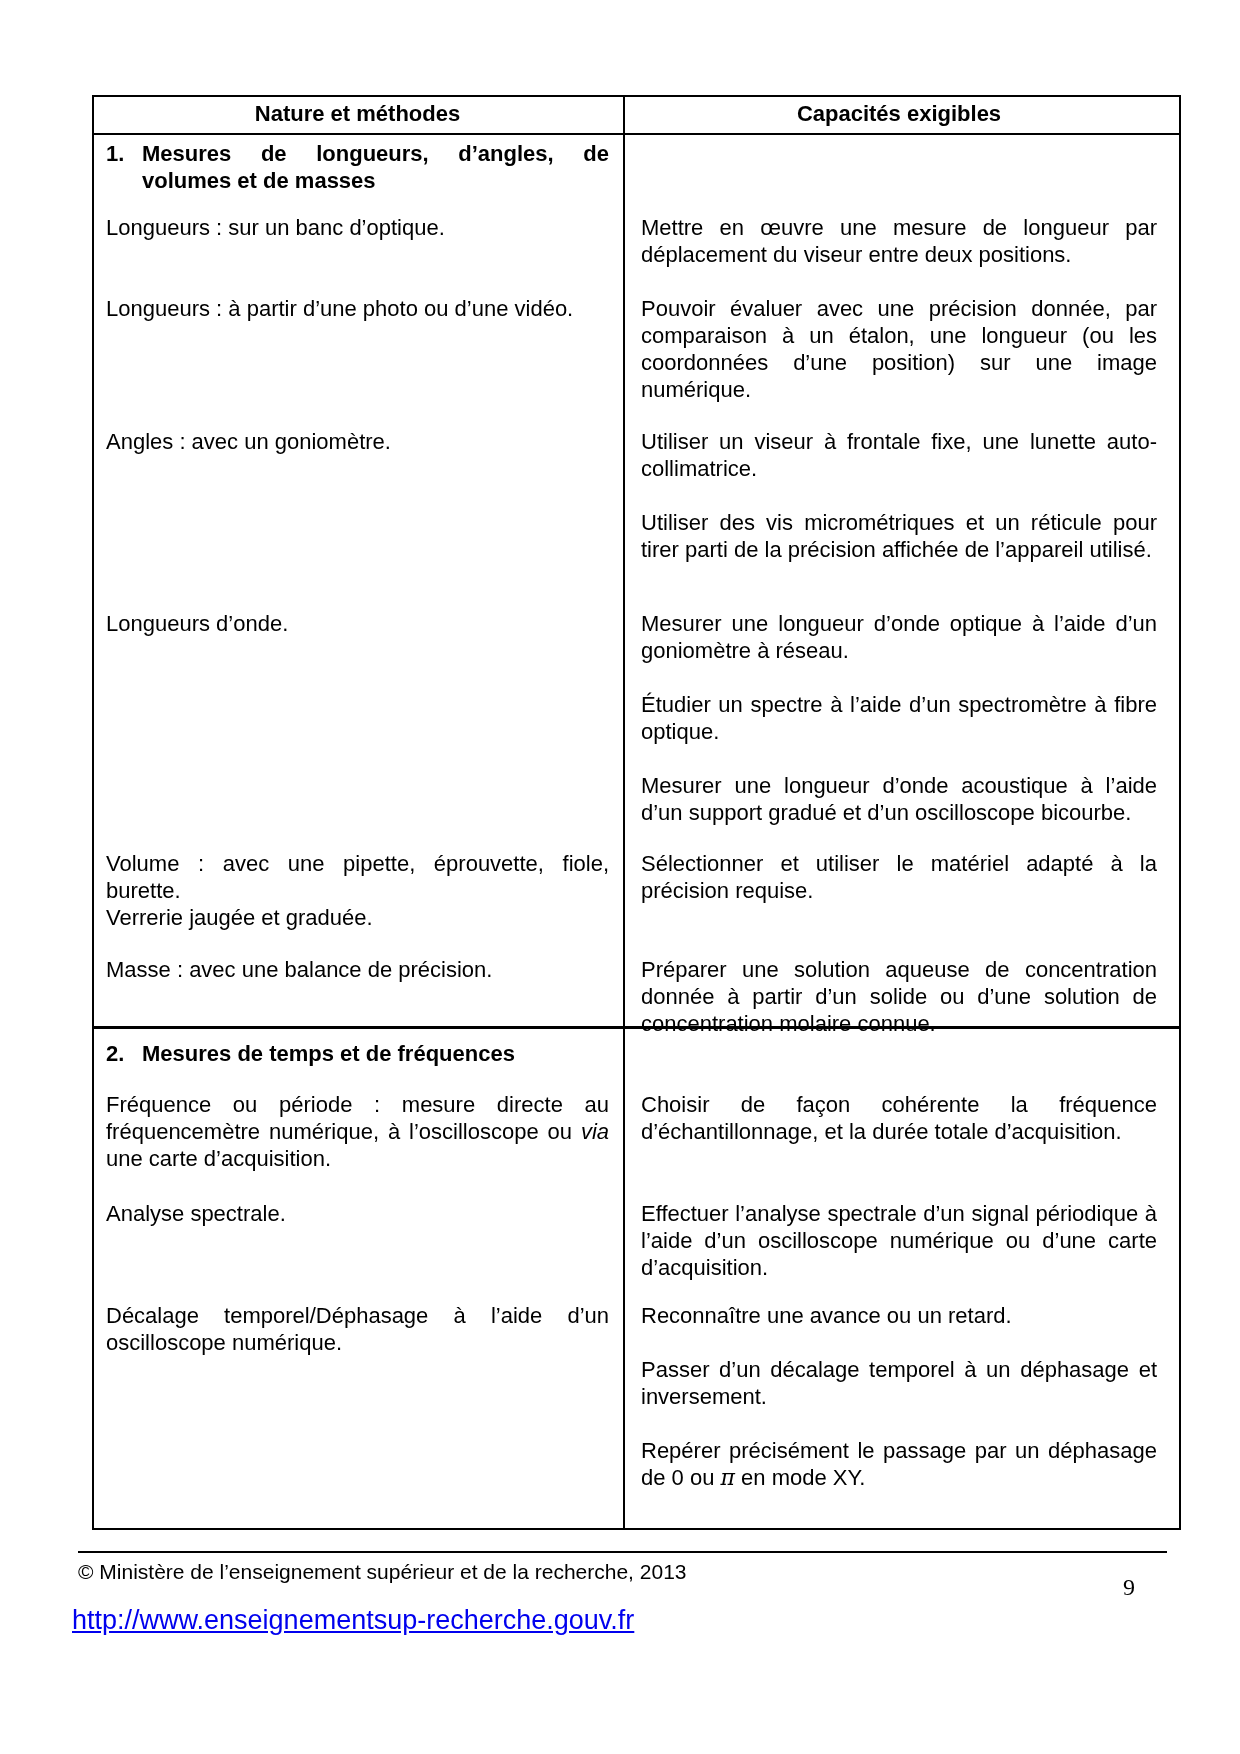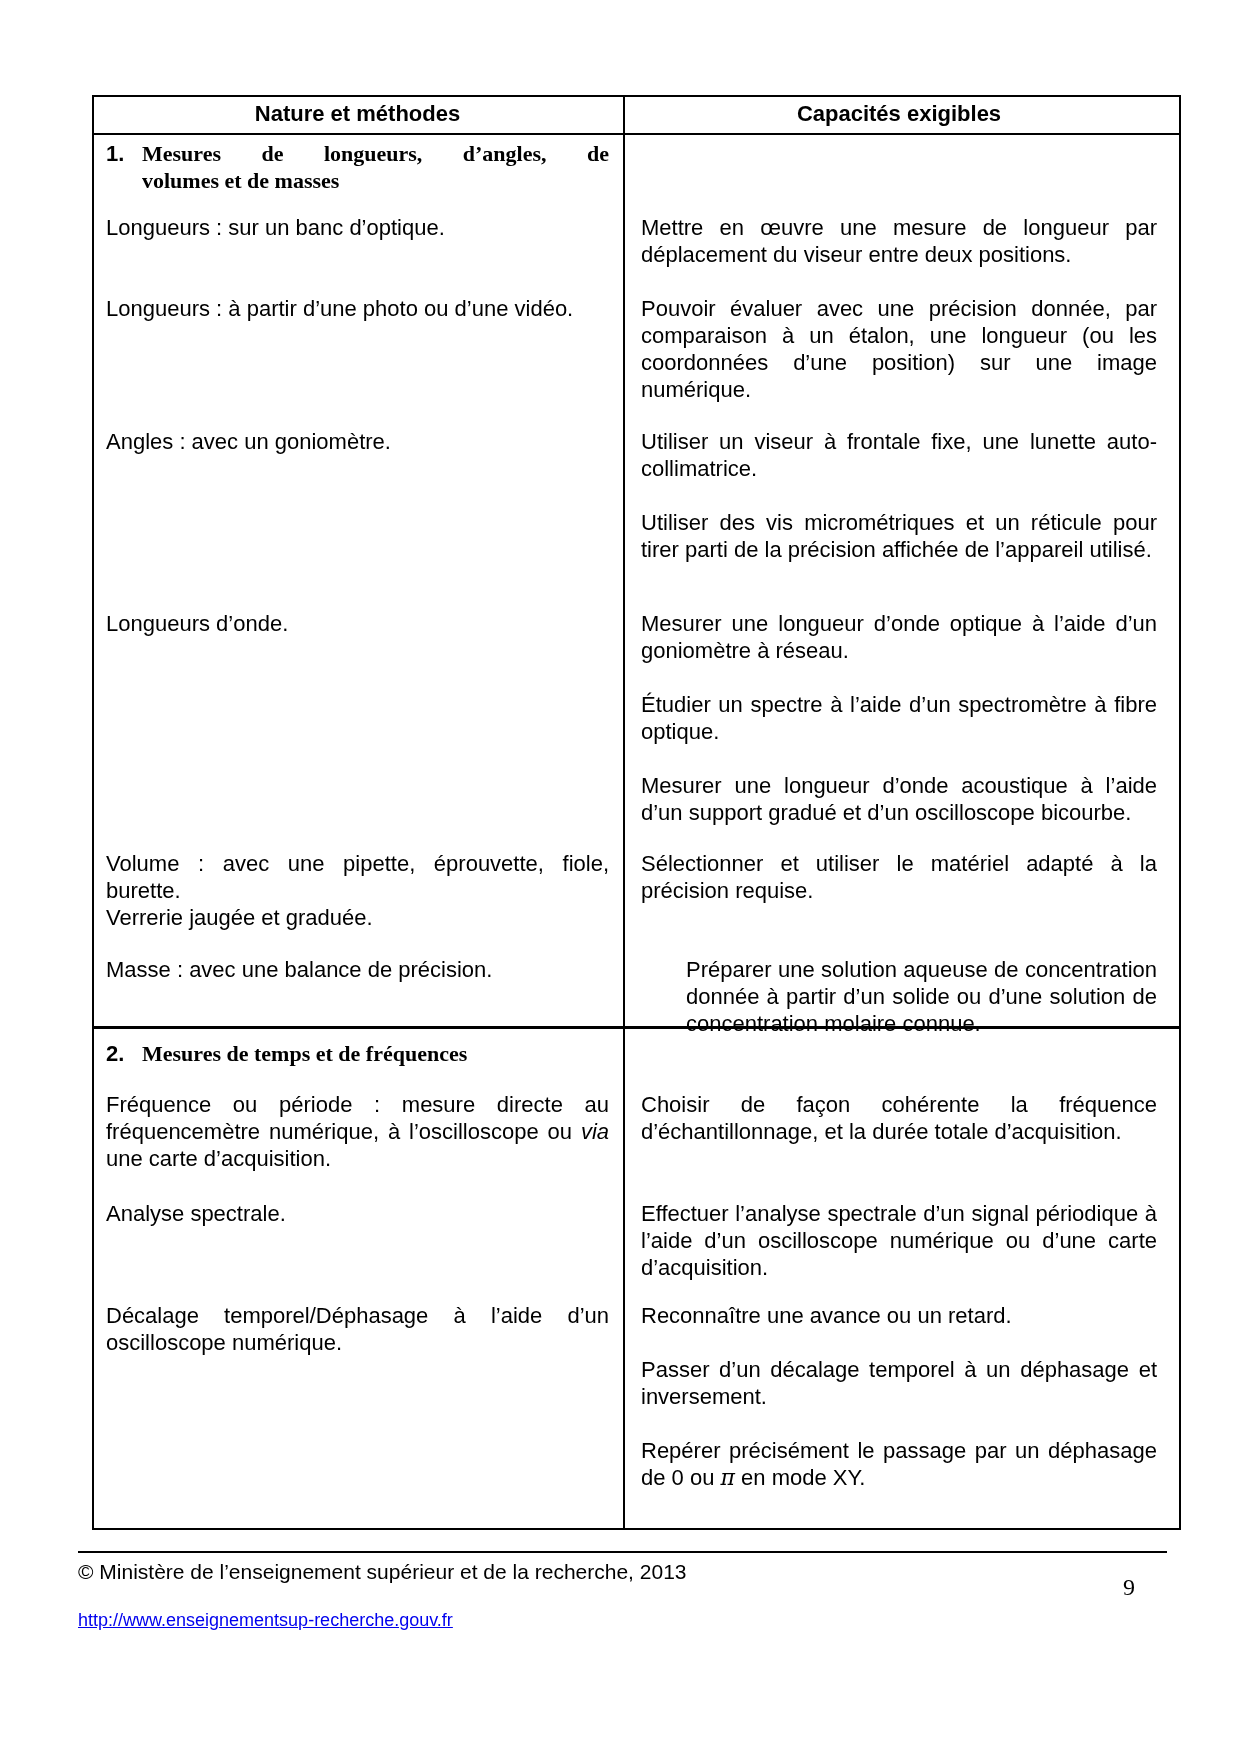--- a/index.html
+++ b/index.html
@@ -60,21 +60,21 @@
     box-sizing: border-box;
     padding: 0 22px 0 16px;
   }
   
   .s1r0 { height: 79px; }
   .s1r1 { height: 81px; }
   .s1r2 { height: 133px; }
   .s1r3 { height: 182px; }
   .s1r4 { height: 240px; }
   .s1r5 { height: 106px; }
-  .s1r6 { height: 70px; gap: 45px; }
+  .s1r6 { height: 70px; }
   .s2r0 { height: 62px; }
   .s2r1 { height: 109px; }
   .s2r2 { height: 102px; }
   .s2r3 { height: 226px; }
 
   .para {
     margin: 0;
     text-align: justify;
   }
   .para + .para { margin-top: 27px; }
@@ -83,21 +83,21 @@
   .sec-title {
     position: relative;
     padding-left: 36px;
     font-weight: bold;
   }
   .s1-title { padding-top: 5px; }
   .s2-title { padding-top: 11px; }
   .sec-num { position: absolute; left: 0; }
   .s1-title .sec-num { top: 5px; }
   .s2-title .sec-num { top: 11px; }
-  .t-line { display: block; font-family: Liberation Serif, serif; }
+  .t-line { display: block; }
   .force-just { text-align: justify; text-align-last: justify; }
 
   .italic { font-style: italic; }
   .pi {
     font-family: "DejaVu Serif", serif;
     font-style: italic;
   }
 
   
   .footer-rule {
@@ -120,23 +120,23 @@
     left: 78px;
     top: 1572px;
     width: 1057px;
     text-align: right;
     font-family: "Liberation Serif", serif;
     font-size: 24px;
     line-height: 30px;
   }
   .footer-link-wrap {
     position: absolute;
-    left: 78px;
+    left: 72px;
     top: 1607px;
-    font-size: 18px;
+    font-size: 27px;
     line-height: 26px;
   }
   .footer-link-wrap a {
     color: #0000EE;
     text-decoration: underline;
   }
 </style>
 </head>
 <body>
 

